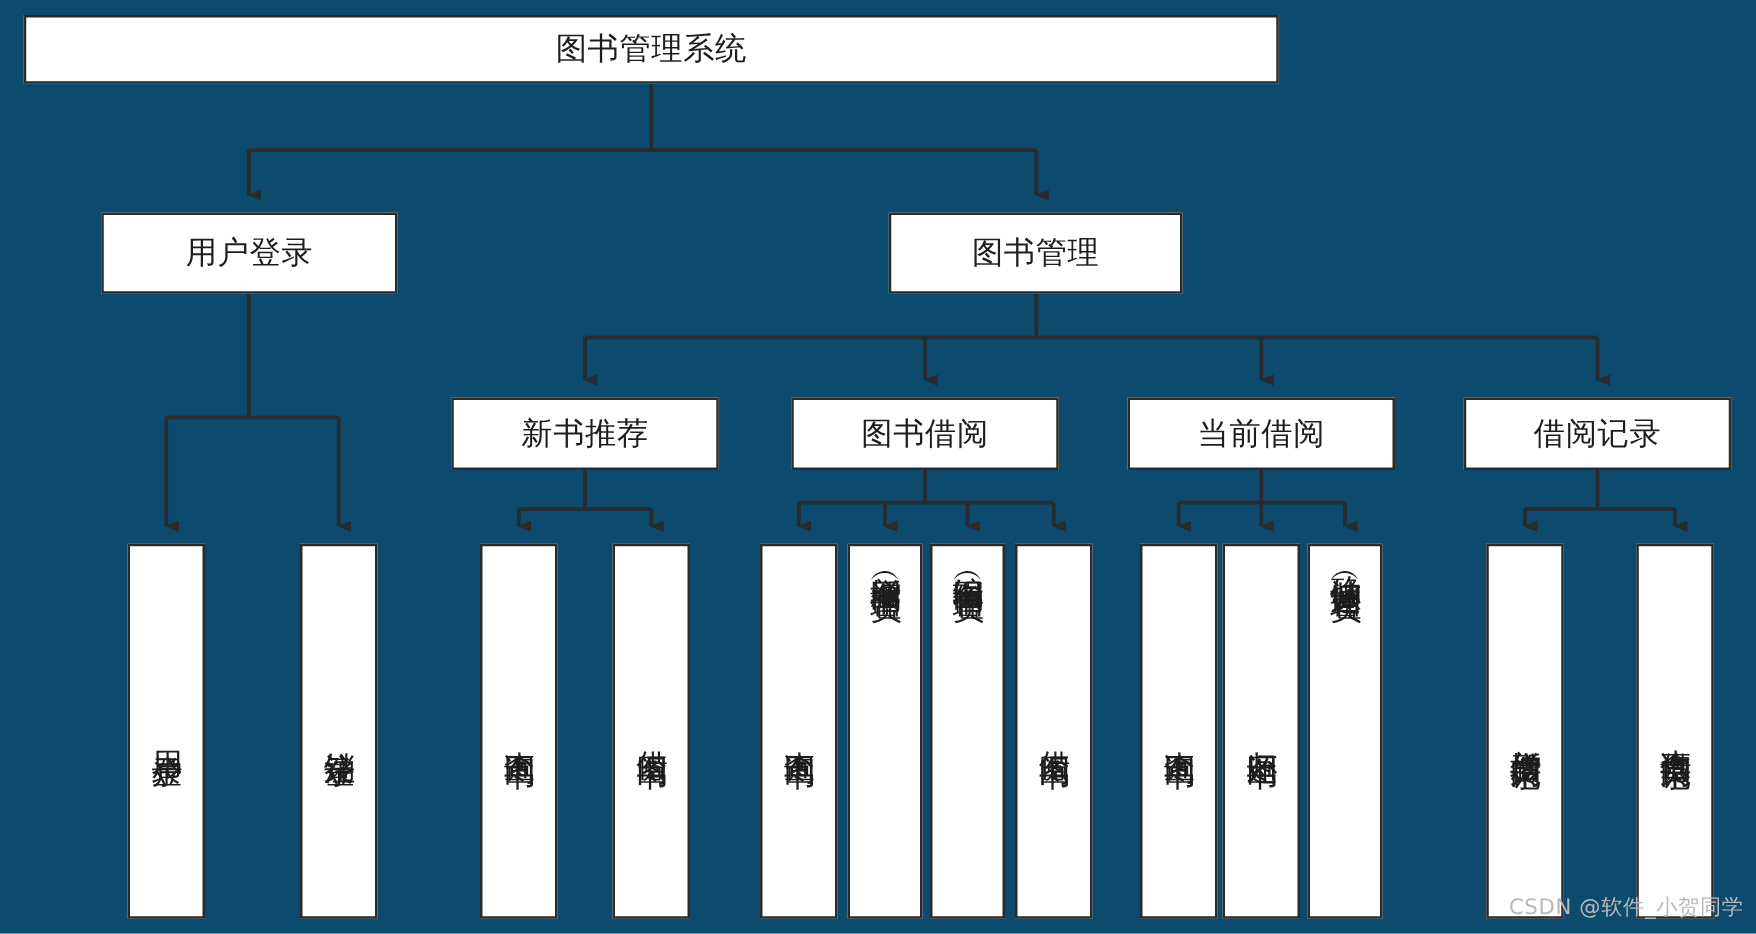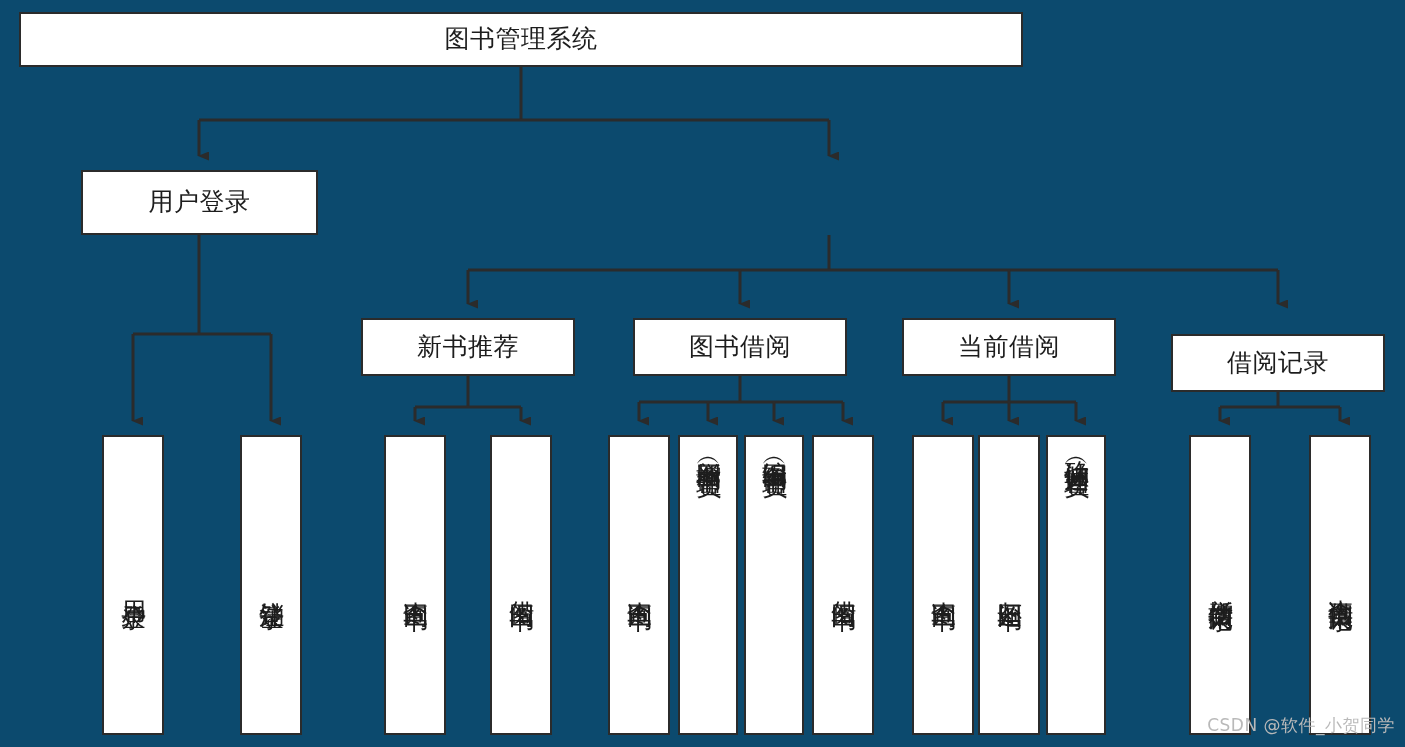--- a/index.html
+++ b/index.html
@@ -131,31 +131,34 @@
     </g>
   </svg>
 
   <div class="node" style="left:19px; top:12px; width:1004px; height:55px;">
     <span class="node-label">图书管理系统</span>
   </div>
 
   <div class="node" style="left:81px; top:170px; width:237px; height:65px;">
     <span class="node-label">用户登录</span>
   </div>
+  <div class="node" style="left:711px; top:170px; width:235px; height:65px;">
+    <span class="node-label">图书管理</span>
+  </div>
 
   <div class="node" style="left:361px; top:318px; width:214px; height:58px;">
     <span class="node-label">新书推荐</span>
   </div>
   <div class="node" style="left:902px; top:318px; width:214px; height:58px;">
     <span class="node-label">当前借阅</span>
   </div>
   <div class="node" style="left:633px; top:318px; width:214px; height:58px;">
     <span class="node-label">图书借阅</span>
   </div>
-  <div class="node" style="left:1171px; top:318px; width:214px; height:58px;margin-top:16px;">
+  <div class="node" style="left:1171px; top:318px; width:214px; height:58px;">
     <span class="node-label">借阅记录</span>
   </div>
 
   <div class="node leaf center" style="left:102px; top:435px; width:62px; height:300px;">
     <span class="node-label">用户登录</span>
   </div>
   <div class="node leaf center" style="left:240px; top:435px; width:62px; height:300px;">
     <span class="node-label">注销登录</span>
   </div>
 

